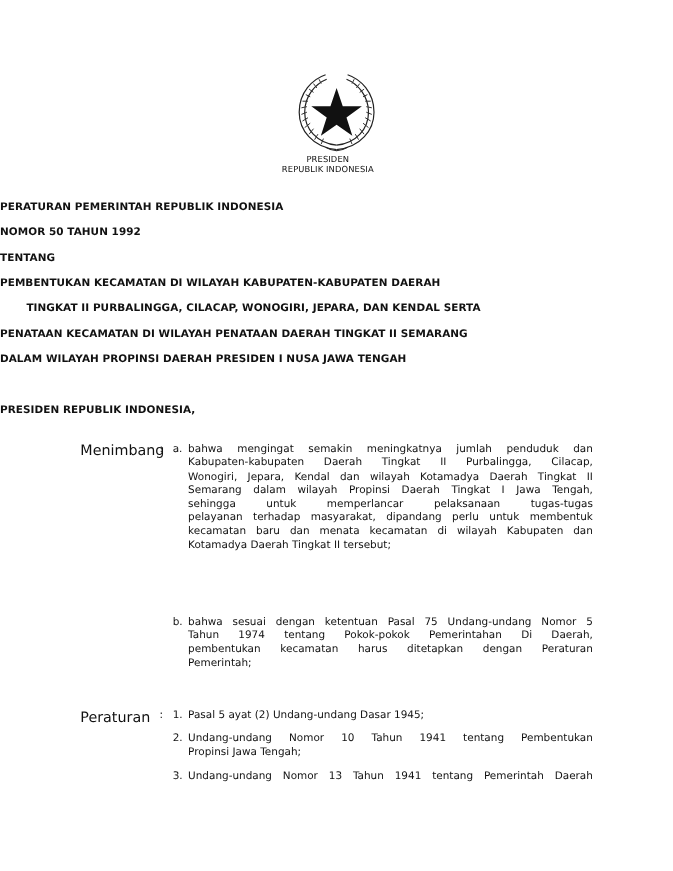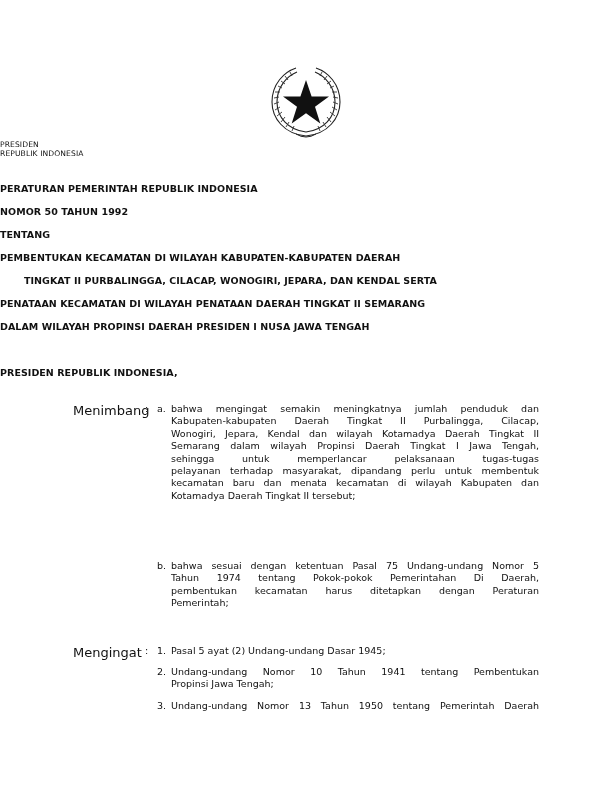--- a/index.html
+++ b/index.html
@@ -6,21 +6,21 @@
   body {
     width: 612px; height: 792px; position: relative; overflow: hidden;
     font-family: "DejaVu Sans", "Liberation Sans", sans-serif;
     color: #111111;
   }
   .emblem {
     position: absolute; left: 266px; top: 62px; width: 80px; height: 80px;
   }
   .emblem svg { width: 80px; height: 80px; display: block; }
   .emblem-caption {
-    position: absolute; left: 0; width: 596px; text-align: left;
+    position: absolute; left: 0; width: 596px; text-align: center;
     font-size: 7.6px; line-height: 9.4px; letter-spacing: 0.1px;
   }
   .emblem-caption .l1 { display: block; }
   .centered {
     position: absolute; left: 0; width: 612px; text-align: left;
     font-weight: bold; font-size: 9.5px; letter-spacing: 0.05px; white-space: nowrap;
   }
   .sec-label {
     position: absolute; left: 73px; font-size: 13px; white-space: nowrap;
   }
@@ -106,30 +106,30 @@
 </div>
 
 <div class="item-marker" style="left:157px; top:560px;">b.</div>
 <div class="item-body" style="top:560px;">
   <span class="ln">bahwa sesuai dengan ketentuan Pasal 75 Undang-undang Nomor 5</span>
   <span class="ln">Tahun 1974 tentang Pokok-pokok Pemerintahan Di Daerah,</span>
   <span class="ln">pembentukan kecamatan harus ditetapkan dengan Peraturan</span>
   <span class="ln last">Pemerintah;</span>
 </div>
 
-<div class="sec-label" style="top:645px;">Mengingat</div>
+<div class="sec-label" style="top:645px;">Peraturan</div>
 <div class="sec-colon" style="top:645px;">:</div>
 
 <div class="item-marker" style="left:157px; top:645px;">1.</div>
 <div class="item-body" style="top:645px;">
   <span class="ln last">Pasal 5 ayat (2) Undang-undang Dasar 1945;</span>
 </div>
 
 <div class="item-marker" style="left:157px; top:666px;">2.</div>
 <div class="item-body" style="top:666px;">
   <span class="ln">Undang-undang Nomor 10 Tahun 1941 tentang Pembentukan</span>
   <span class="ln last">Propinsi Jawa Tengah;</span>
 </div>
 
 <div class="item-marker" style="left:157px; top:700px;">3.</div>
 <div class="item-body" style="top:700px;">
-  <span class="ln">Undang-undang Nomor 13 Tahun 1950 tentang Pemerintah Daerah</span>
+  <span class="ln">Undang-undang Nomor 13 Tahun 1941 tentang Pemerintah Daerah</span>
 </div>
 
 </body></html>

